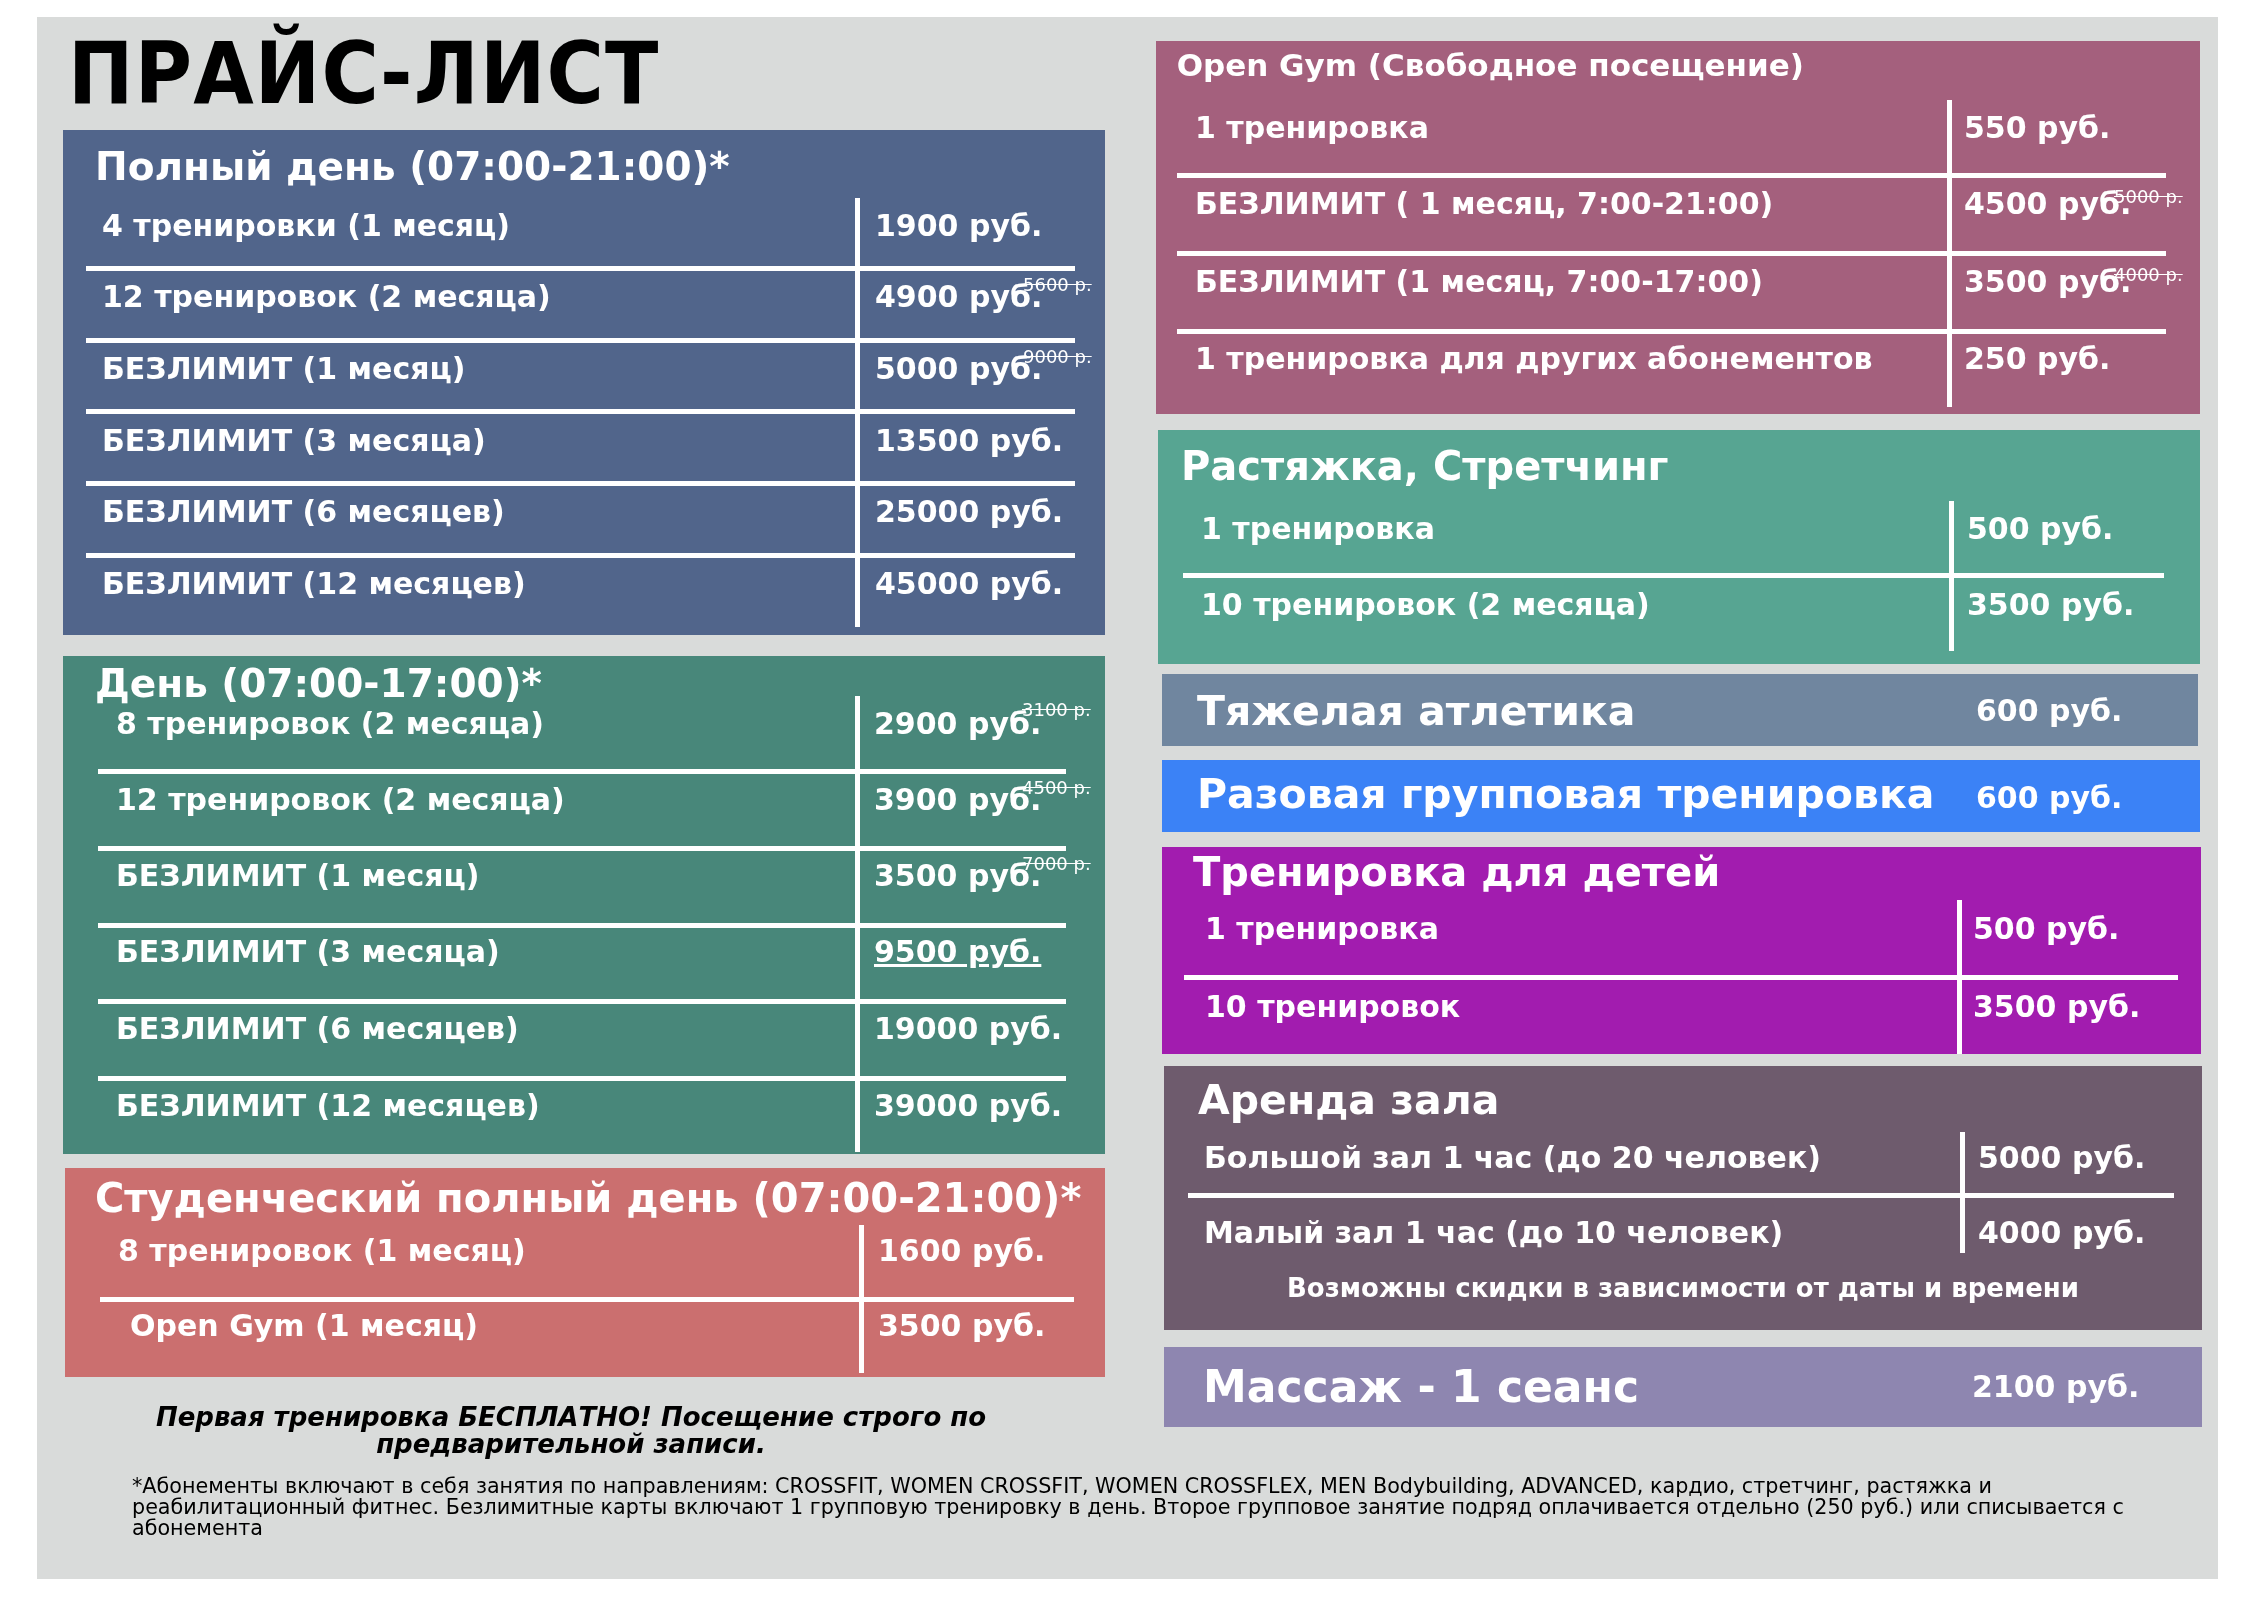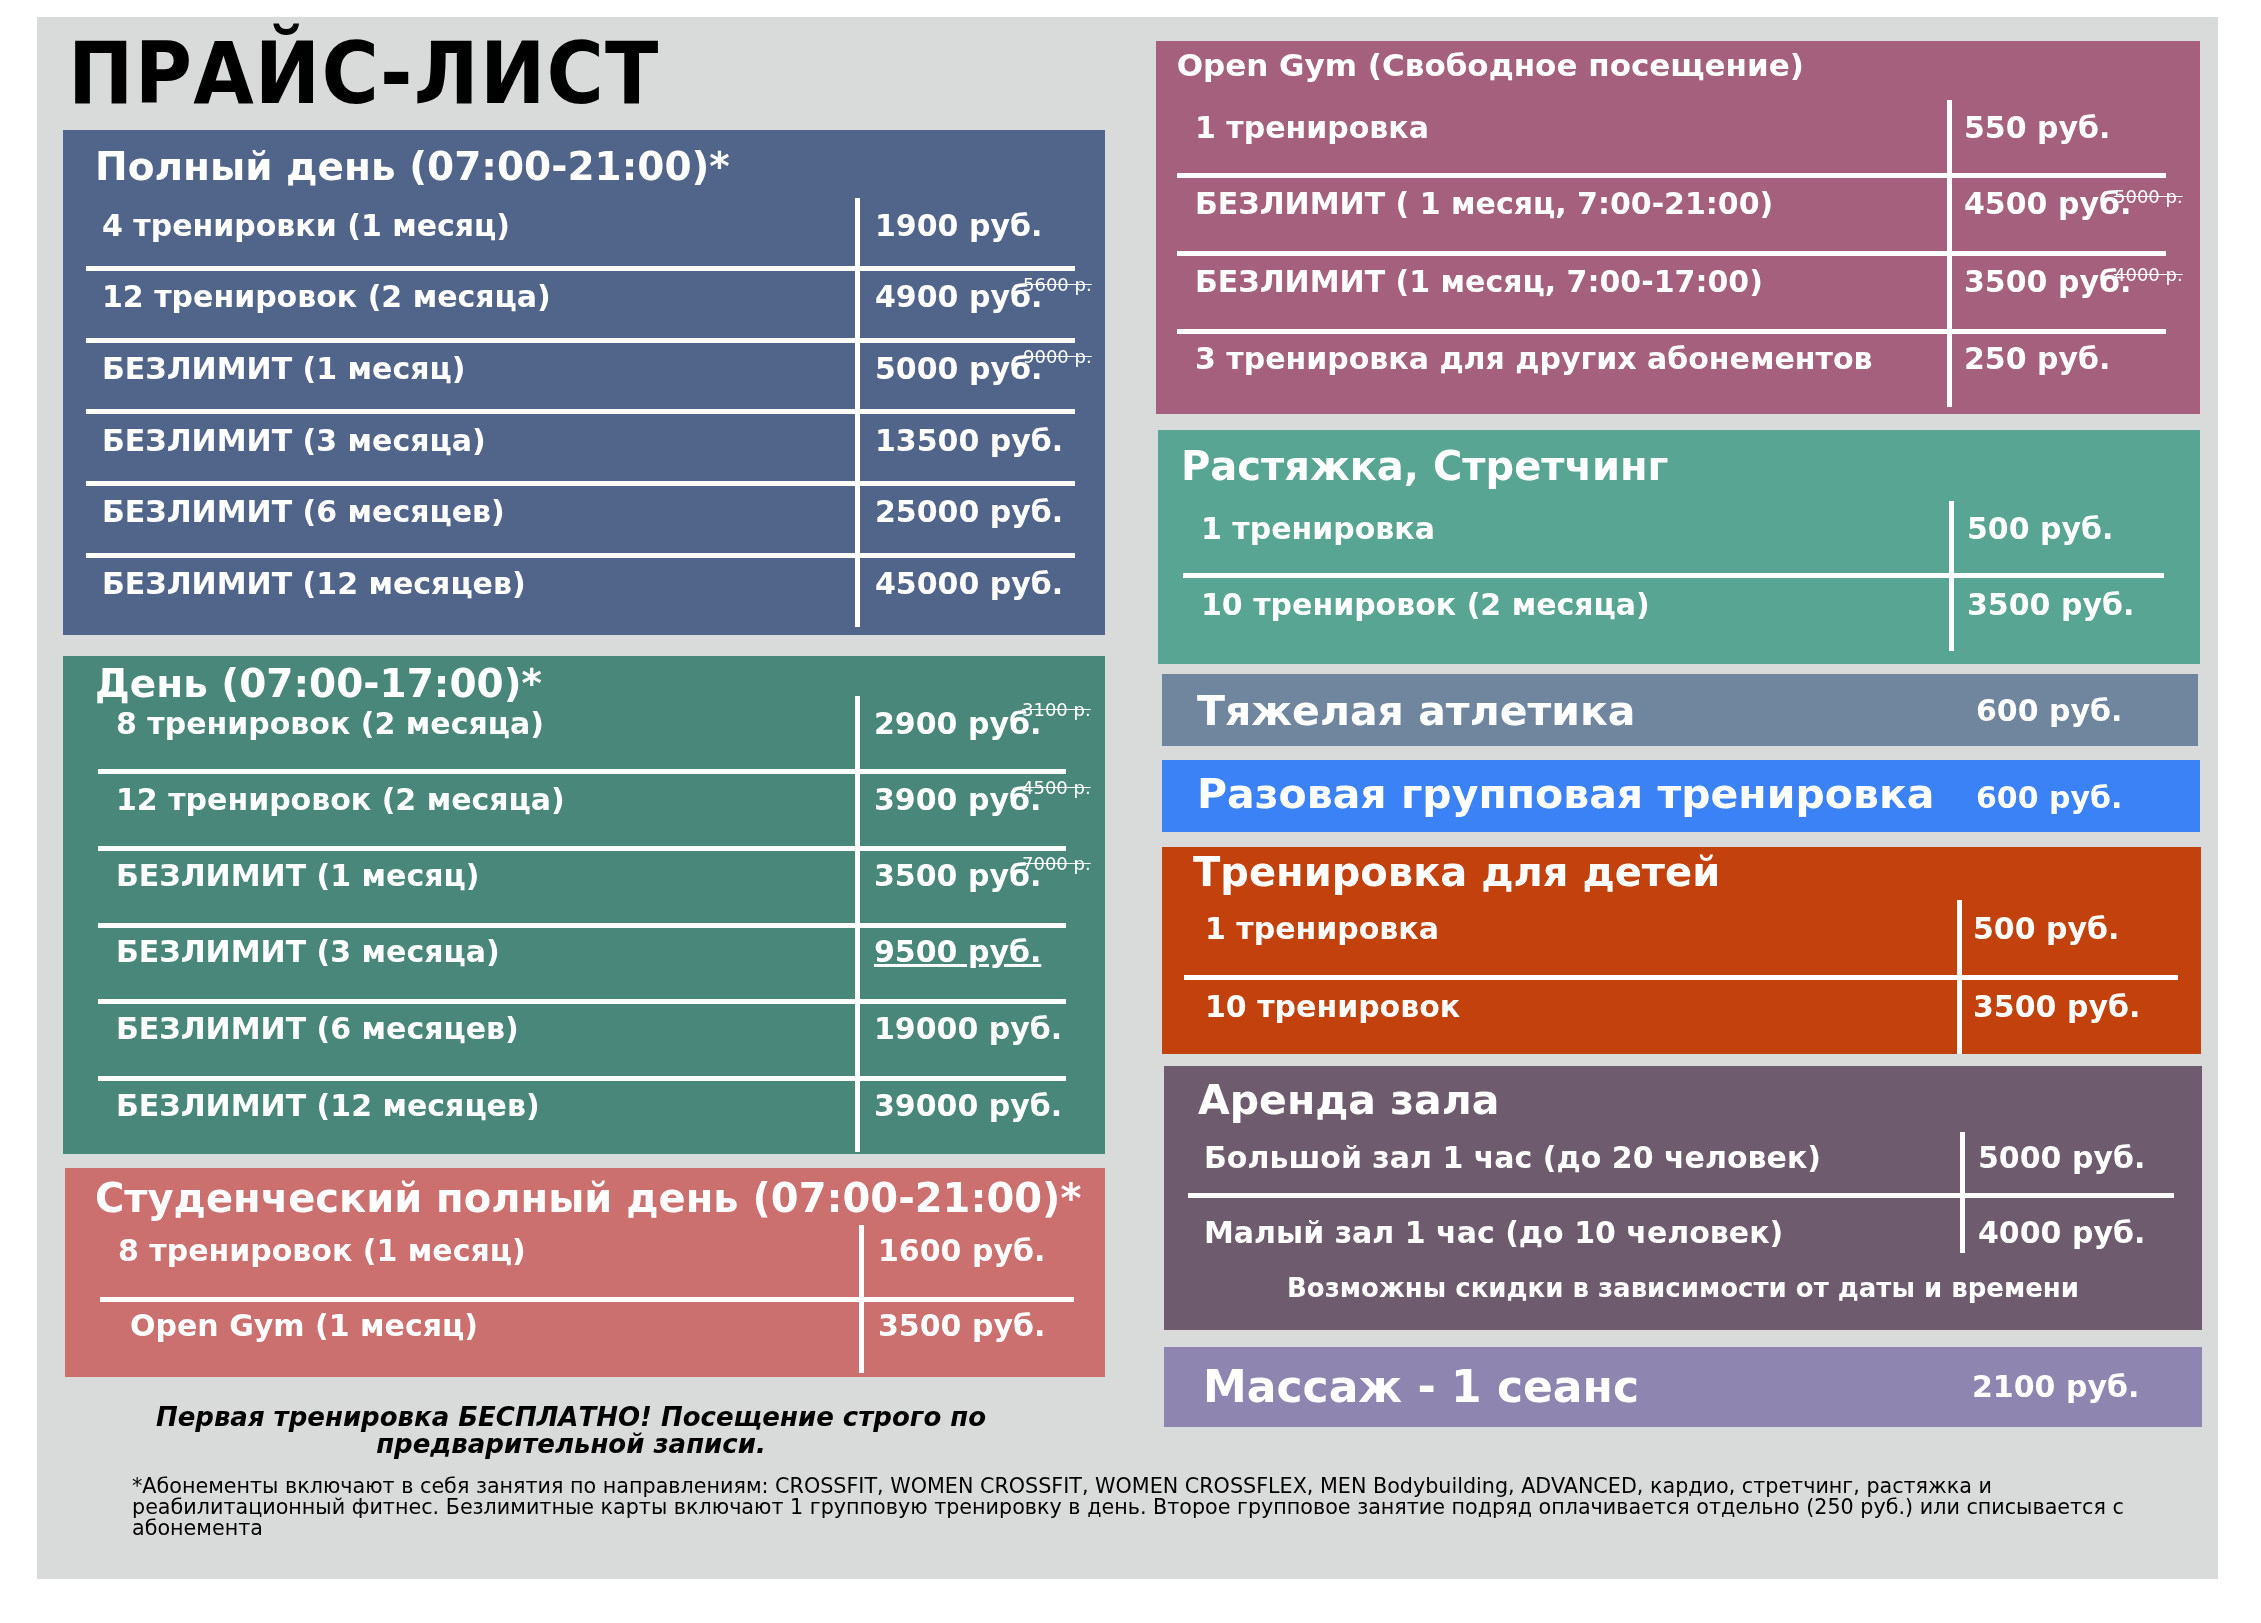--- a/index.html
+++ b/index.html
@@ -110,21 +110,21 @@
   <div class="row" style="left:808px; top:72px; font-size:30px;">550 руб.</div>
 
   <div class="row" style="left:39px; top:148px; font-size:30px;">БЕЗЛИМИТ ( 1 месяц, 7:00-21:00)</div>
   <div class="row" style="left:808px; top:148px; font-size:30px;">4500 руб.</div>
   <div class="old" style="left:958px; top:147px;">5000 р.</div>
 
   <div class="row" style="left:39px; top:226px; font-size:30px;">БЕЗЛИМИТ (1 месяц, 7:00-17:00)</div>
   <div class="row" style="left:808px; top:226px; font-size:30px;">3500 руб.</div>
   <div class="old" style="left:958px; top:225px;">4000 р.</div>
 
-  <div class="row" style="left:39px; top:303px; font-size:30px;">3 тренировка для других абонементов</div>
+  <div class="row" style="left:39px; top:303px; font-size:30px;">1 тренировка для других абонементов</div>
   <div class="row" style="left:808px; top:303px; font-size:30px;">250 руб.</div>
 </div>
 
 <div class="panel" style="left:1158px; top:430px; width:1042px; height:234px; background:#57a592;">
   <div class="ptitle" style="left:23px; top:15.5px; font-size:40px;">Растяжка, Стретчинг</div>
   <div class="vline" style="left:791px; top:71px; height:150px;"></div>
   <div class="hline" style="left:24.5px; top:143px; width:981px;"></div>
 
   <div class="row" style="left:43px; top:84px; font-size:30px;">1 тренировка</div>
   <div class="row" style="left:809px; top:84px; font-size:30px;">500 руб.</div>
@@ -135,21 +135,21 @@
 <div class="panel" style="left:1162px; top:674px; width:1036px; height:72px; background:#70869f;">
   <div class="ptitle" style="left:35px; top:17px; font-size:41px;">Тяжелая атлетика</div>
   <div class="row" style="left:814px; top:22px; font-size:30px;">600 руб.</div>
 </div>
 
 <div class="panel" style="left:1162px; top:760px; width:1038px; height:72px; background:#3b82f6;">
   <div class="ptitle" style="left:35px; top:14px; font-size:41px;">Разовая групповая тренировка</div>
   <div class="row" style="left:814px; top:23px; font-size:30px;">600 руб.</div>
 </div>
 
-<div class="panel" style="left:1162px; top:847px; width:1039px; height:207px; background:#c2410c;">
+<div class="panel" style="left:1162px; top:847px; width:1039px; height:207px; background:#a21caf;">
   <div class="ptitle" style="left:31px; top:5.2px; font-size:40px;">Тренировка для детей</div>
   <div class="vline" style="left:795px; top:53px; height:154px;"></div>
   <div class="hline" style="left:22px; top:128px; width:994px;"></div>
 
   <div class="row" style="left:43px; top:67px; font-size:30px;">1 тренировка</div>
   <div class="row" style="left:811px; top:67px; font-size:30px;">500 руб.</div>
   <div class="row" style="left:43px; top:145px; font-size:30px;">10 тренировок</div>
   <div class="row" style="left:811px; top:145px; font-size:30px;">3500 руб.</div>
 </div>
 

